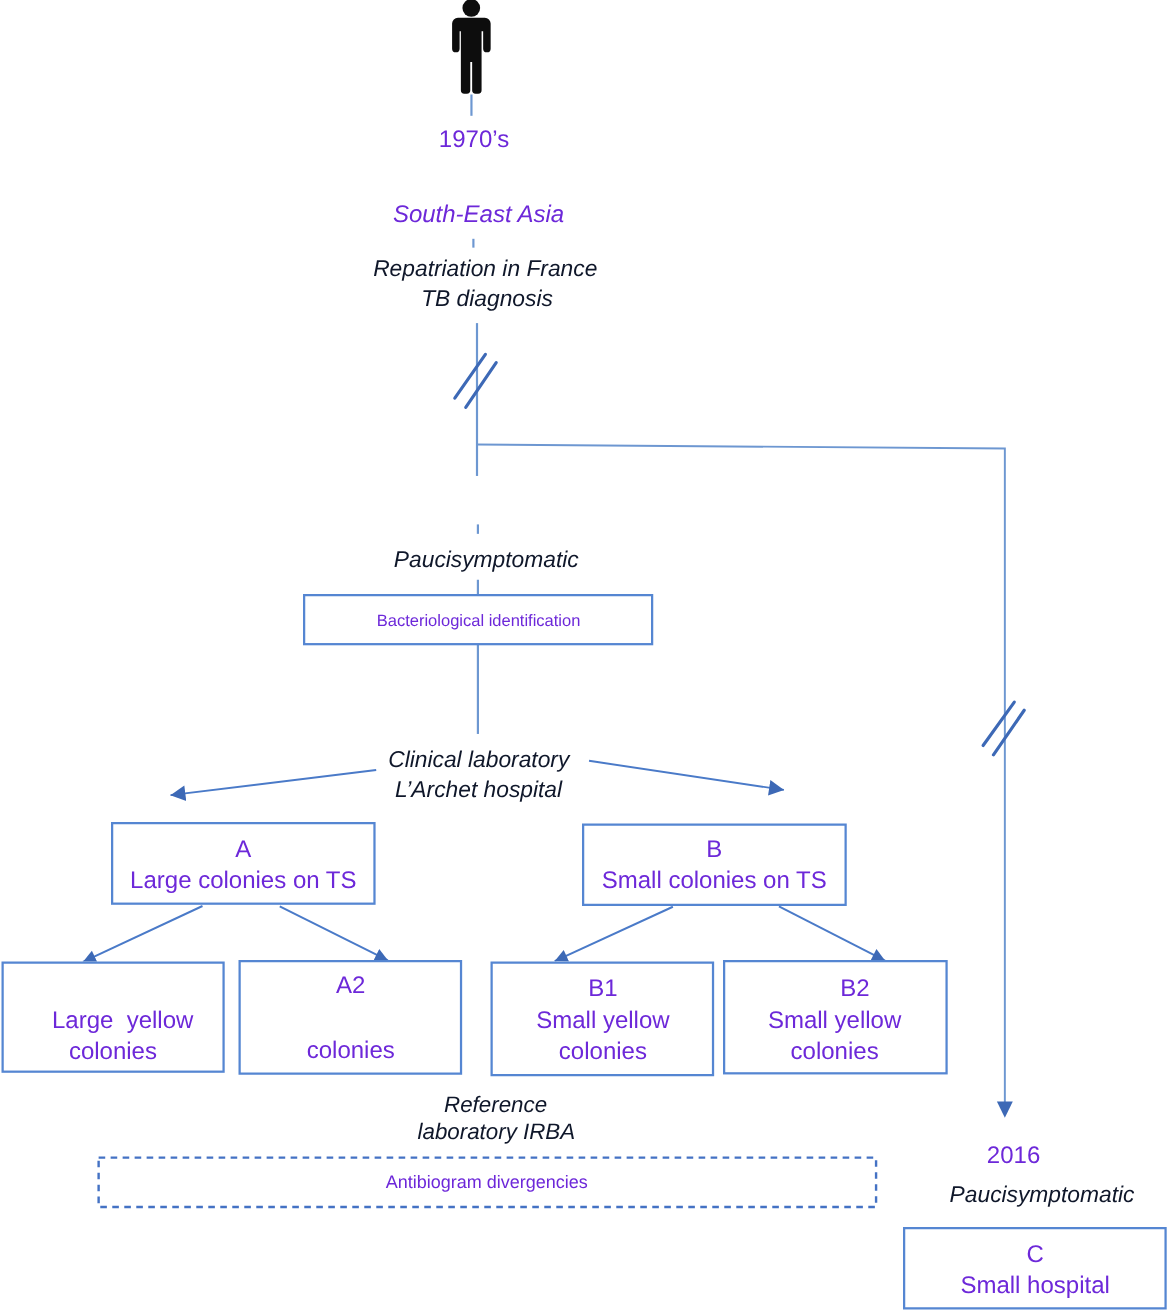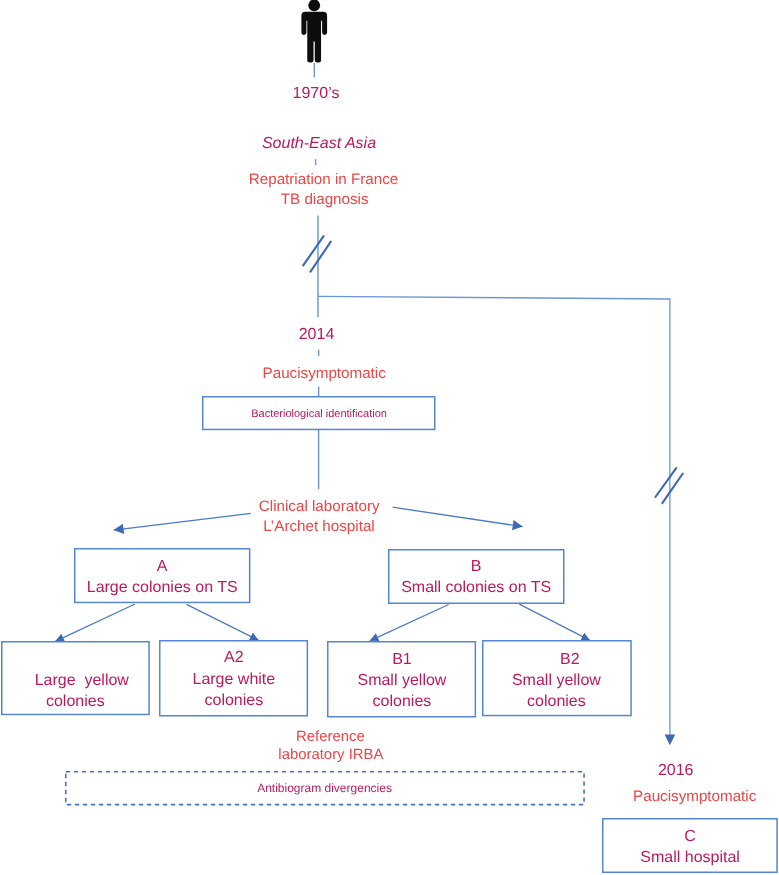--- a/index.html
+++ b/index.html
@@ -1,20 +1,20 @@
 <!DOCTYPE html>
 <html><head>
 <meta charset="utf-8">
 <style>
   html,body{margin:0;padding:0;background:#fff;-webkit-font-smoothing:antialiased;text-rendering:geometricPrecision;}
   #page{position:relative;width:779px;height:875px;background:#fff;overflow:hidden;
         font-family:"Liberation Sans",sans-serif;}
   #wires{position:absolute;left:0;top:0;width:779px;height:875px;}
-  .tx{position:absolute;white-space:pre;color:#be185d;font-size:16.0px;line-height:20.6px;text-align:center;}
-  .gy{color:#ef4444;font-size:15.2px;line-height:20px;}
+  .tx{position:absolute;white-space:pre;color:#6d28d9;font-size:16.0px;line-height:20.6px;text-align:center;}
+  .gy{color:#0f172a;font-style:italic;font-size:15.2px;line-height:20px;}
   .box{position:absolute;background:#fff;box-sizing:border-box;}
   .box>svg.bd{position:absolute;left:-2px;top:-2px;overflow:visible;}
   .dbox{position:absolute;background:#fff;box-sizing:border-box;}
 </style>
 </head>
 <body>
 
 <div id="page">
 
   <svg id="wires" viewBox="0 0 779 875">
@@ -61,21 +61,20 @@
     <g fill="#0d0d0d">
       <circle cx="314.2" cy="5.3" r="5.9"></circle>
       <path d="M305.30,11.80 H323.20 A3.90,3.90 0 0 1 327.10,15.70 V32.45 A2.45,2.45 0 0 1 324.65,34.90 H324.55 A2.45,2.45 0 0 1 322.10,32.45 V20.80 H321.05 V60.20 A2.30,2.30 0 0 1 318.75,62.50 H317.07 A2.30,2.30 0 0 1 314.77,60.20 V41.40 H313.52 V60.20 A2.30,2.30 0 0 1 311.22,62.50 H309.55 A2.30,2.30 0 0 1 307.25,60.20 V20.80 H306.40 V32.45 A2.45,2.45 0 0 1 303.95,34.90 H303.85 A2.45,2.45 0 0 1 301.40,32.45 V15.70 A3.90,3.90 0 0 1 305.30,11.80 Z"></path>
     </g>
   </svg>
 
   <div class="tx" style="left:216px;width:200px;top:83.5px;">1970’s</div>
   <div class="tx" style="left:219px;width:200px;top:134px;font-style:italic;">South-East Asia</div>
   <div class="tx gy" style="left:223.5px;width:200px;top:170.2px;">Repatriation in France</div>
   <div class="tx gy" style="left:224.7px;width:200px;top:190.2px;">TB diagnosis</div>
-  <div class="tx" style="left:216.5px;width:200px;top:325px;">2014</div>
   <div class="tx gy" style="left:224.2px;width:200px;top:363.6px;">Paucisymptomatic</div>
 
   <div class="box" style="left:202.3px;top:395.5px;width:233.5px;height:34.2px;">
     <svg class="bd" width="237.50" height="38.20">
         <rect x="2.75" y="2.75" width="232.00" height="32.70" fill="none" stroke="#5586D2" stroke-width="1.5"></rect>
       </svg>
     <div class="tx" style="left:0;right:0;top:8.4px;font-size:11px;text-align:center;">Bacteriological identification</div>
   </div>
 
   <div class="tx gy" style="left:219.2px;width:200px;top:497.4px;">Clinical laboratory</div>
@@ -101,21 +100,20 @@
         <rect x="2.75" y="2.75" width="147.30" height="72.70" fill="none" stroke="#5586D2" stroke-width="1.5"></rect>
       </svg>
     <div class="tx" style="left:0;right:0;top:30.2px;padding-left:13px;">Large  yellow</div>
     <div class="tx" style="left:0;right:0;top:51.3px;">colonies</div>
   </div>
   <div class="box" style="left:159.3px;top:639.6px;width:149.1px;height:76.5px;">
     <svg class="bd" width="153.10" height="80.50">
         <rect x="2.75" y="2.75" width="147.60" height="75.00" fill="none" stroke="#5586D2" stroke-width="1.5"></rect>
       </svg>
     <div class="tx" style="left:0;right:0;top:8.9px;">A2</div>
-    <div class="tx" style="left:0;right:0;top:30.0px;">Large white</div>
     <div class="tx" style="left:0;right:0;top:51.0px;">colonies</div>
   </div>
   <div class="box" style="left:327.4px;top:640.6px;width:149.1px;height:65px;">
     <svg class="bd" width="153.10" height="80.50">
         <rect x="2.75" y="2.75" width="147.60" height="75.00" fill="none" stroke="#5586D2" stroke-width="1.5"></rect>
       </svg>
     <div class="tx" style="left:0;right:0;top:9.3px;">B1</div>
     <div class="tx" style="left:0;right:0;top:30.4px;">Small yellow</div>
     <div class="tx" style="left:0;right:0;top:51.5px;">colonies</div>
   </div>

